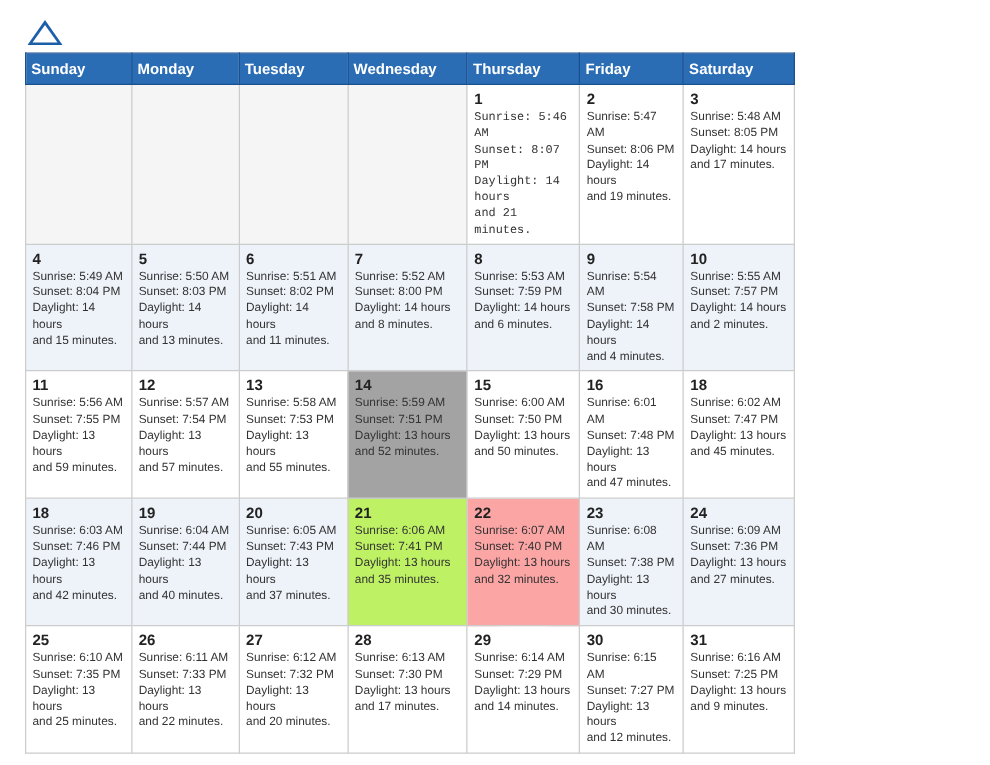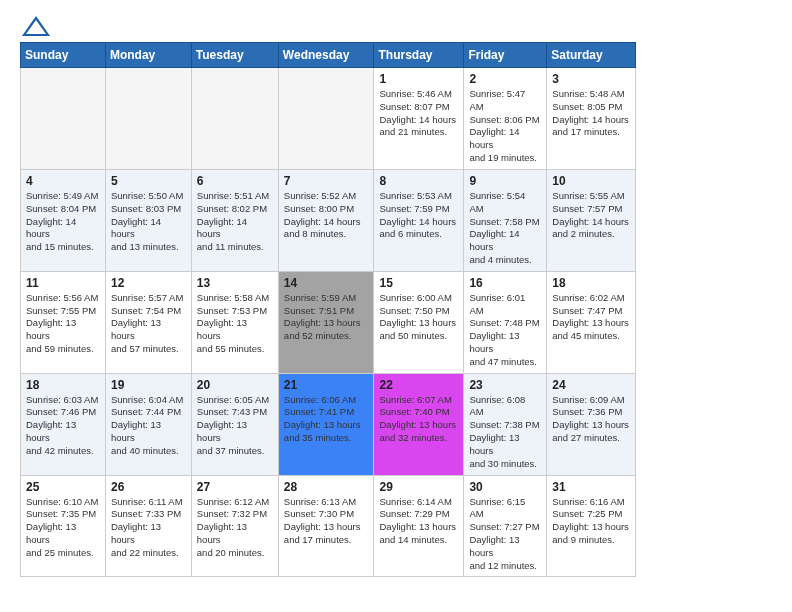--- a/index.html
+++ b/index.html
@@ -134,21 +134,21 @@
         </tr>
     </thead>
     <tbody id="calendar-body">
     <tr>
           <td class="empty"></td>
           <td class="empty"></td>
           <td class="empty"></td>
           <td class="empty"></td>
           <td style="background: rgb(255, 255, 255);">
             <div class="day-number">1</div>
-            <div class="day-info" style="white-space: pre-line;">Sunrise: 5:46 AM
+            <div class="day-info" style="white-space: pre-line; font-family: Liberation Mono, monospace;">Sunrise: 5:46 AM
 Sunset: 8:07 PM
 Daylight: 14 hours
 and 21 minutes.</div>
           </td>
           <td style="background: rgb(255, 255, 255);">
             <div class="day-number">2</div>
             <div class="day-info" style="white-space: pre-line;">Sunrise: 5:47 AM
 Sunset: 8:06 PM
 Daylight: 14 hours
 and 19 minutes.</div>
@@ -278,28 +278,28 @@
 Daylight: 13 hours
 and 40 minutes.</div>
           </td>
           <td style="background: rgb(238, 242, 249);">
             <div class="day-number">20</div>
             <div class="day-info" style="white-space: pre-line;">Sunrise: 6:05 AM
 Sunset: 7:43 PM
 Daylight: 13 hours
 and 37 minutes.</div>
           </td>
-          <td style="background: #3b82f6;">
+          <td style="background: #bef264;">
             <div class="day-number">21</div>
             <div class="day-info" style="white-space: pre-line;">Sunrise: 6:06 AM
 Sunset: 7:41 PM
 Daylight: 13 hours
 and 35 minutes.</div>
           </td>
-          <td style="background: #d946ef;">
+          <td style="background: #fca5a5;">
             <div class="day-number">22</div>
             <div class="day-info" style="white-space: pre-line;">Sunrise: 6:07 AM
 Sunset: 7:40 PM
 Daylight: 13 hours
 and 32 minutes.</div>
           </td>
           <td style="background: rgb(238, 242, 249);">
             <div class="day-number">23</div>
             <div class="day-info" style="white-space: pre-line;">Sunrise: 6:08 AM
 Sunset: 7:38 PM

